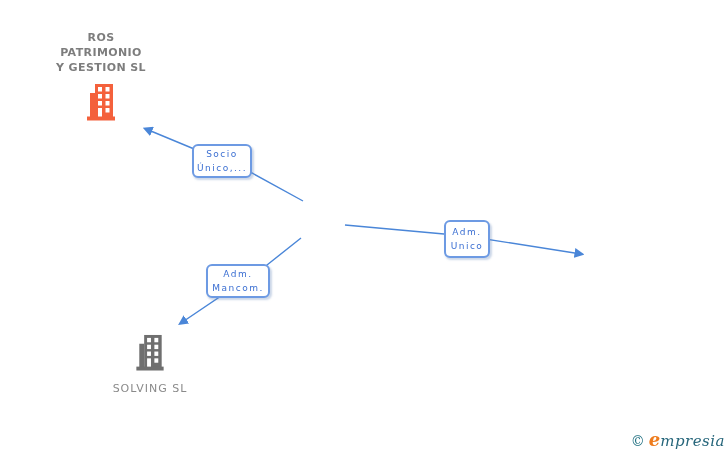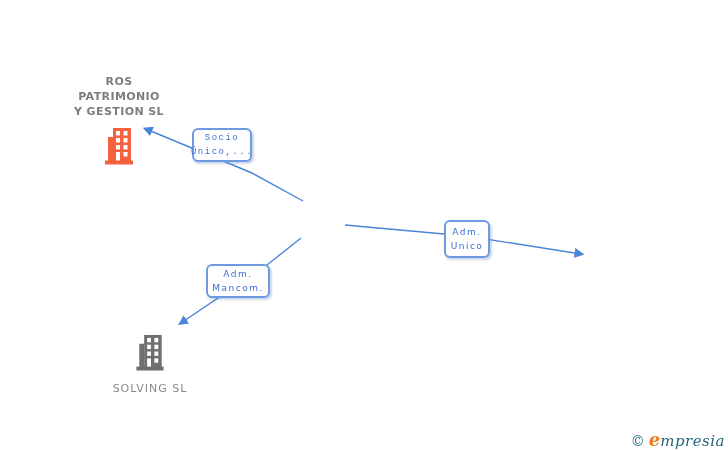--- a/index.html
+++ b/index.html
@@ -19,24 +19,24 @@
   .node .icon-wrap{display:block;margin-top:8px;}
   .node.icon-first .icon-wrap{margin-top:0;}
   .node.icon-first .node-label{margin-top:6px;}
   .edge-label{
     position:absolute;z-index:3;display:flex;align-items:center;justify-content:center;
     background:#ffffff;border:2px solid #6d9ae3;border-radius:6px;
     color:#3b6fd2;font-size:9px;line-height:14px;letter-spacing:1.5px;
     text-align:center;white-space:pre-line;cursor:pointer;
     box-shadow:1.5px 2px 2px rgba(110,140,190,0.35);
   }
-  #edge-label-socio{left:192px;top:128px;width:56px;height:30px;font-family:Liberation Mono, monospace;}
+  #edge-label-socio{left:192px;top:144px;width:56px;height:30px;}
   #edge-label-adm-unico{left:444px;top:220px;width:42px;height:34px;}
   #edge-label-adm-mancom{left:206px;top:264px;width:60px;height:30px;}
-  #node-ros{left:56px;top:30px;width:126px;margin-top:44px;}
+  #node-ros{left:38px;top:30px;width:126px;}
   #node-romero{left:276px;top:151px;width:96px;}
   #node-hiha{left:573px;top:252px;width:110px;}
   #node-solving{left:102px;top:334px;width:96px;}
   .watermark{
     position:absolute;right:3px;bottom:0;z-index:4;cursor:pointer;
     font-family:"DejaVu Serif","Liberation Serif",serif;font-style:italic;
   }
   .watermark .copy{font-size:14px;color:#1e6f80;margin-right:4px;}
   .watermark .brand-e{font-size:18px;color:#ee7c1e;font-weight:bold;}
   .watermark .brand-rest{font-size:15px;color:#25657a;letter-spacing:.5px;}

